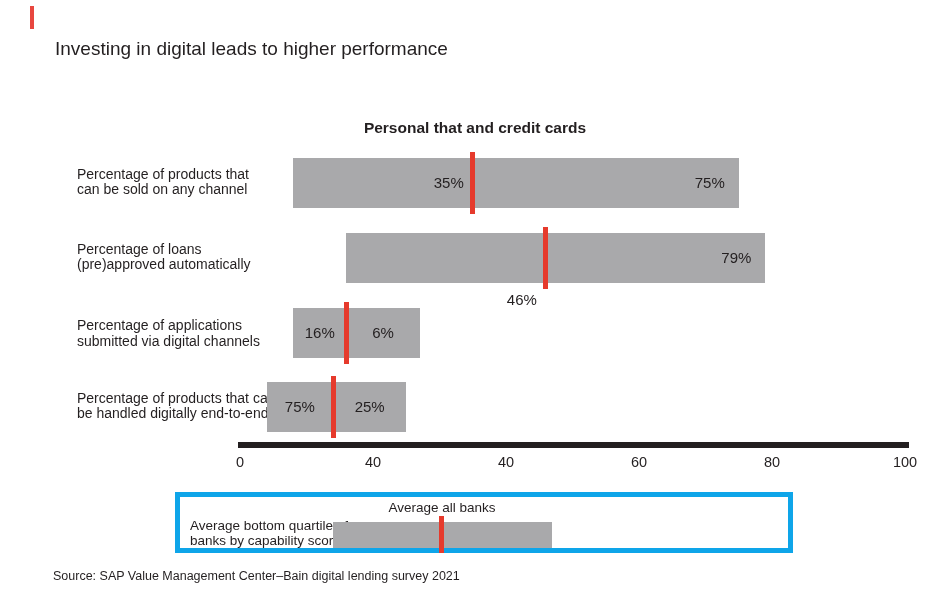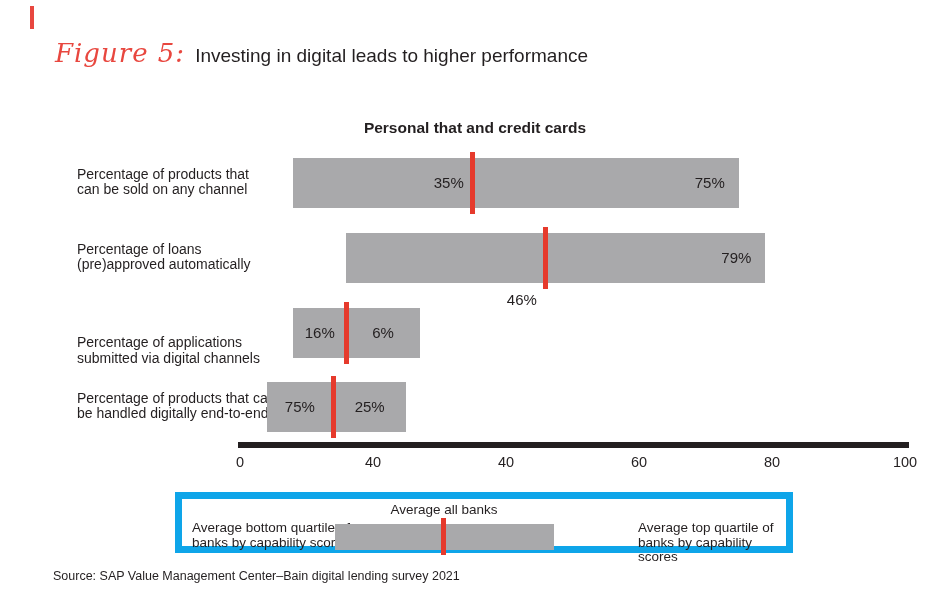--- a/index.html
+++ b/index.html
@@ -23,57 +23,56 @@
   }
   .row-label{
     position:absolute; left:53px; width:200px; font-size:14px; line-height:15.5px;
     white-space:pre-line; color:var(--text);margin-left:24px;
   }
   .bar{position:absolute; height:50px; background:var(--bar);}
   .marker{position:absolute; width:5px; background:var(--marker);}
   .pct{position:absolute; width:64px; height:18px; line-height:18px; font-size:15px; color:var(--text);}
   .axis-line{position:absolute; left:238px; top:442px; width:671px; height:6px; background:var(--axis);}
   .tick{position:absolute; top:454px; width:44px; text-align:center; font-size:14.5px; color:var(--text);}
-  .legend{position:absolute; left:175px; top:492px; width:618px; height:61px; border:7px solid #0ea5e9; box-sizing:border-box; background:#ffffff;padding-left:47px;}
+  .legend{position:absolute; left:175px; top:492px; width:618px; height:61px; border:5px solid #0ea5e9; box-sizing:border-box; background:#ffffff;padding-left:47px;}
   .legend-center{position:absolute; left:152px; top:3px; width:220px; text-align:center; font-size:13.5px; color:var(--text);}
   .legend-side{position:absolute; font-size:13.5px; line-height:14.5px; white-space:pre-line; color:var(--text);}
   .legend-left{left:10px; top:22px;}
   .legend-right{left:456px; top:22px;}
   .legend-bar{position:absolute; left:153px; top:25px; width:219px; height:26px; background:var(--bar);}
   .legend-marker{position:absolute; left:259px; top:19px; width:5px; height:37px; background:var(--marker);}
   .source{position:absolute; left:53px; top:569px; font-size:12.5px; color:var(--text);}
 </style>
 </head>
 <body>
 
 <div class="page">
 
   <div class="red-tick"></div>
 
   <div class="fig-title">
-    <span class="fig-label">Figure 5:</span>
     <span class="fig-text">Investing in digital leads to higher performance</span>
   </div>
 
   <div class="subtitle">Personal that and credit cards</div>
 
   <div id="chart-rows">
       <div class="row-label" style="top: 166.5px;">Percentage of products that
 can be sold on any channel</div>
       <div class="bar" style="left: 293.2px; top: 158px; width: 445.55px;"></div>
       <div class="marker" style="left: 470.25px; top: 152px; height: 62px;"></div>
       <div class="pct" style="top: 174px; left: 399.75px; text-align: right;">35%</div>
       <div class="pct" style="top: 174px; left: 660.75px; text-align: right;">75%</div>
       <div class="row-label" style="top: 241.5px;">Percentage of loans
 (pre)approved automatically</div>
       <div class="bar" style="left: 346.4px; top: 233px; width: 418.95px;"></div>
       <div class="marker" style="left: 543.4px; top: 227px; height: 62px;"></div>
       <div class="pct" style="top: 249px; left: 472.9px; text-align: right; margin-top: 42px;">46%</div>
       <div class="pct" style="top: 249px; left: 687.35px; text-align: right;">79%</div>
-      <div class="row-label" style="top: 335px;">Percentage of applications
+      <div class="row-label" style="top: 318px;">Percentage of applications
 submitted via digital channels</div>
       <div class="bar" style="left: 293.2px; top: 308px; width: 126.35px;"></div>
       <div class="marker" style="left: 343.9px; top: 302px; height: 62px;"></div>
       <div class="pct" style="top: 324px; left: 287.8px; text-align: center;">16%</div>
       <div class="pct" style="top: 324px; left: 350.975px; text-align: center;">6%</div>
       <div class="row-label" style="top: 390.5px;">Percentage of products that can
 be handled digitally end-to-end</div>
       <div class="bar" style="left: 266.6px; top: 382px; width: 139.65px;"></div>
       <div class="marker" style="left: 330.6px; top: 376px; height: 62px;"></div>
       <div class="pct" style="top: 398px; left: 267.85px; text-align: center;">75%</div>
@@ -89,19 +88,17 @@
       <div class="tick" style="left: 750px;">80</div>
       <div class="tick" style="left: 883px;">100</div>
     </div>
 
   <div class="legend">
     <div class="legend-center">Average all banks</div>
     <div class="legend-side legend-left">Average bottom quartile of
 banks by capability scores</div>
     <div class="legend-bar"></div>
     <div class="legend-marker"></div>
-    <div class="legend-side legend-right">Average top quartile of
-banks by capability scores</div>
   </div>
 
   <div class="source">Source: SAP Value Management Center–Bain digital lending survey 2021</div>
 
 </div>
 
 </body></html>

